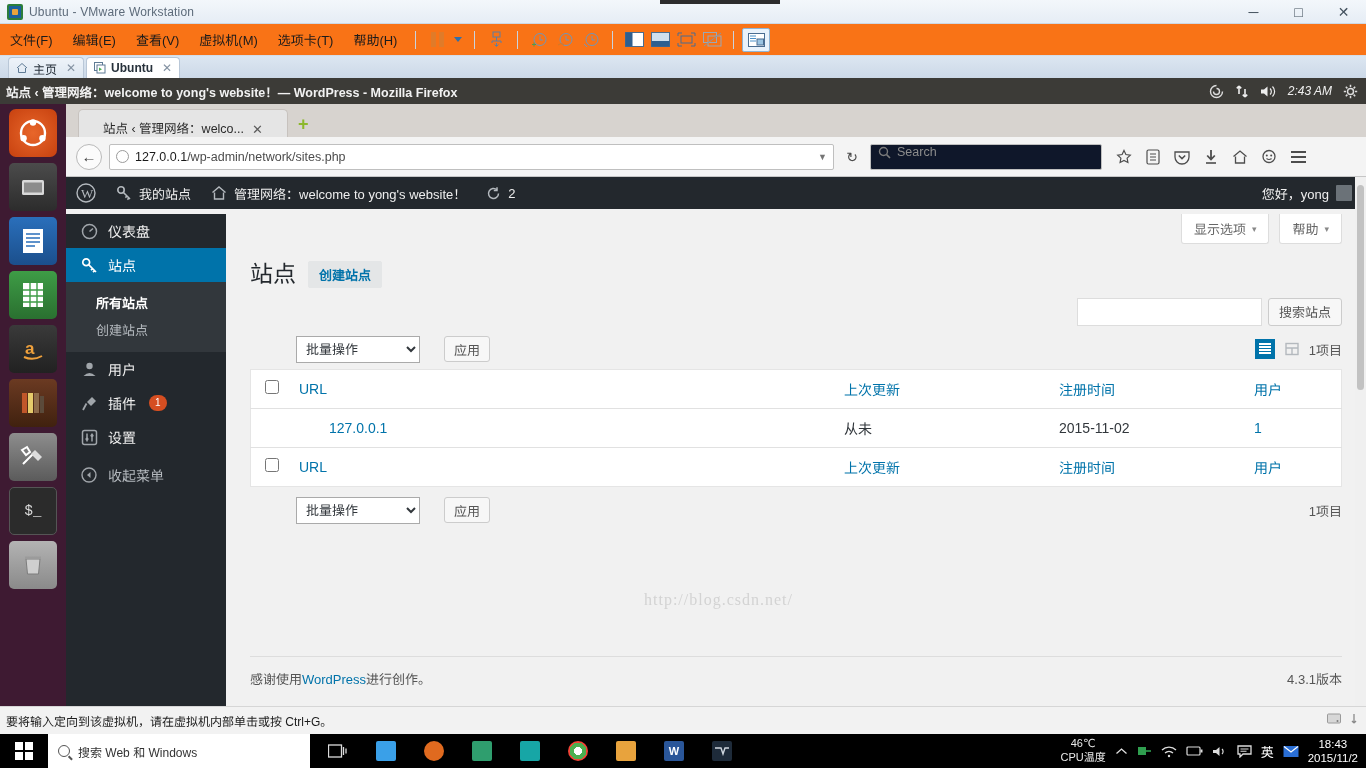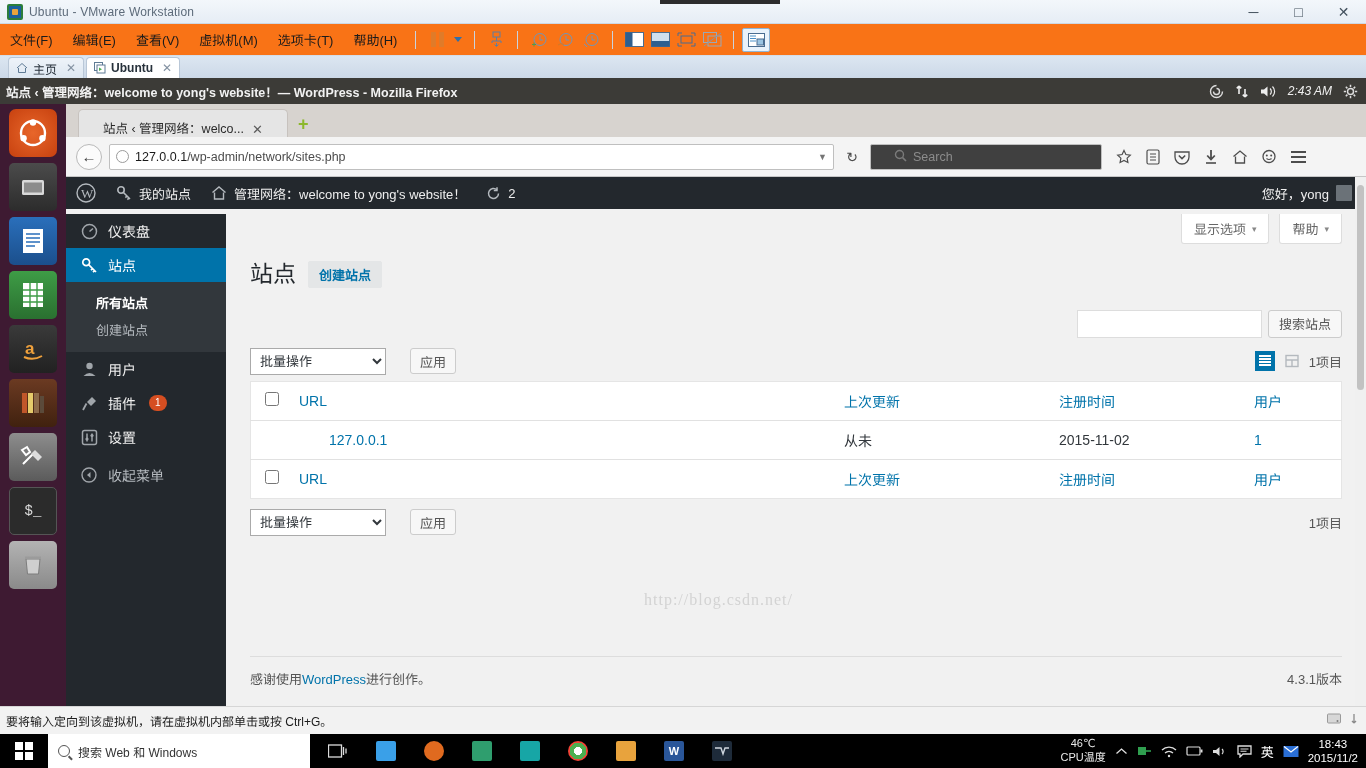--- a/index.html
+++ b/index.html
@@ -125,22 +125,22 @@
   .ff-urlbar {
     flex: 1 1 auto; height: 26px; background: #fff; border: 1px solid #bfbfbf; border-radius: 2px;
     display: flex; align-items: center; padding: 0 6px; gap: 6px; max-width: 725px;
   }
   .ff-urlbar .globe { width: 13px; height: 13px; border: 1.4px solid #9b9b9b; border-radius: 50%; flex:0 0 auto;}
   .ff-url { font-size: 12.5px; color: #4c4c4c; white-space: nowrap; }
   .ff-url b { color: #1a1a1a; font-weight: normal; }
   .ff-urlbar .drop { margin-left: auto; color: #757575; font-size: 9px; }
   .ff-reload { width: 22px; height: 22px; display: flex; align-items: center; justify-content: center; color: #4a4a4a; font-size: 14px; }
   .ff-search {
-    width: 232px; height: 26px; background: #404040; border: 1px solid #bfbfbf; border-radius: 2px;
-    display: flex; align-items: center; gap: 6px; padding: 0 23px;
+    width: 232px; height: 26px; background: #0f172a; border: 1px solid #bfbfbf; border-radius: 2px;
+    display: flex; gap: 6px; padding: 0 7px;
   }
   .ff-search .ph { font-size: 12.5px; color: #8c8c8c; }
   .ff-icons { display: flex; align-items: center; gap: 11px; margin-left: 6px; color: #4d4d4d; }
   .ff-icons .ic { display:flex; align-items:center; justify-content:center; width:18px; height:20px; }
 
   
   .wp { position: absolute; left: 0; top: 73px; width: 1300px; height: 529px; background: #f1f1f1; }
   .wp-adminbar {
     height: 32px; background: #23282d; display: flex; align-items: center; color: #b4b9be; font-size: 13px;
   }
@@ -183,36 +183,37 @@
   }
   .meta-btn .cv { font-size: 9px; color: #888; }
 
   .page-head { display: flex; align-items: center; gap: 12px; margin-top: 16px; }
   .page-title { font-size: 23px; font-weight: normal; color: #23282d; line-height: 1.3; }
   .page-action {
     font-size: 13px; font-weight: bold; color: #0073aa; background: #e4e6e7;
     border: 1px solid #e4e6e7; border-radius: 2px; padding: 3px 10px; text-decoration: none;
   }
 
-  .search-box { display: flex; justify-content: flex-end; gap: 6px; margin-top: 20px; }
+  .search-box { display: flex; justify-content: flex-end; gap: 6px; margin-top: 8px; }
   .search-box input {
     width: 185px; height: 28px; border: 1px solid #ddd; background: #fff; padding: 0 8px;
     font-size: 13px; color: #32373c; border-radius: 0;
   }
   .search-box button {
     height: 28px; background: #f7f7f7; border: 1px solid #ccc; border-radius: 3px;
     font-size: 13px; color: #555; padding: 0 10px;
     font-family: "Liberation Sans", sans-serif;
   }
 
   .tablenav { display: flex; align-items: center; margin-top: 10px; }
   .tablenav select {
-    height: 27px; width: 136px; font-size: 13px; color: #32373c; border: 1px solid #aaa;
+    height: 27px; width: 124px; font-size: 13px; color: #32373c; border: 1px solid #aaa;
     background: #fff; padding-left: 5px; border-radius: 0;
     font-family: "Liberation Sans", sans-serif;
+    margin-left: 46px;
   }
   .tablenav .apply {
     margin-left: 24px; height: 26px; background: #f7f7f7; border: 1px solid #ccc; border-radius: 3px;
     font-size: 13px; color: #555; padding: 0 9px; font-family: "Liberation Sans", sans-serif;
   }
   .tablenav .right { margin-left: auto; display: flex; align-items: center; gap: 7px; }
   .view-sw { width: 20px; height: 20px; display: flex; align-items: center; justify-content: center; }
   .view-sw.on { background: #0073aa; }
   .count { font-size: 13px; color: #555; }
 

